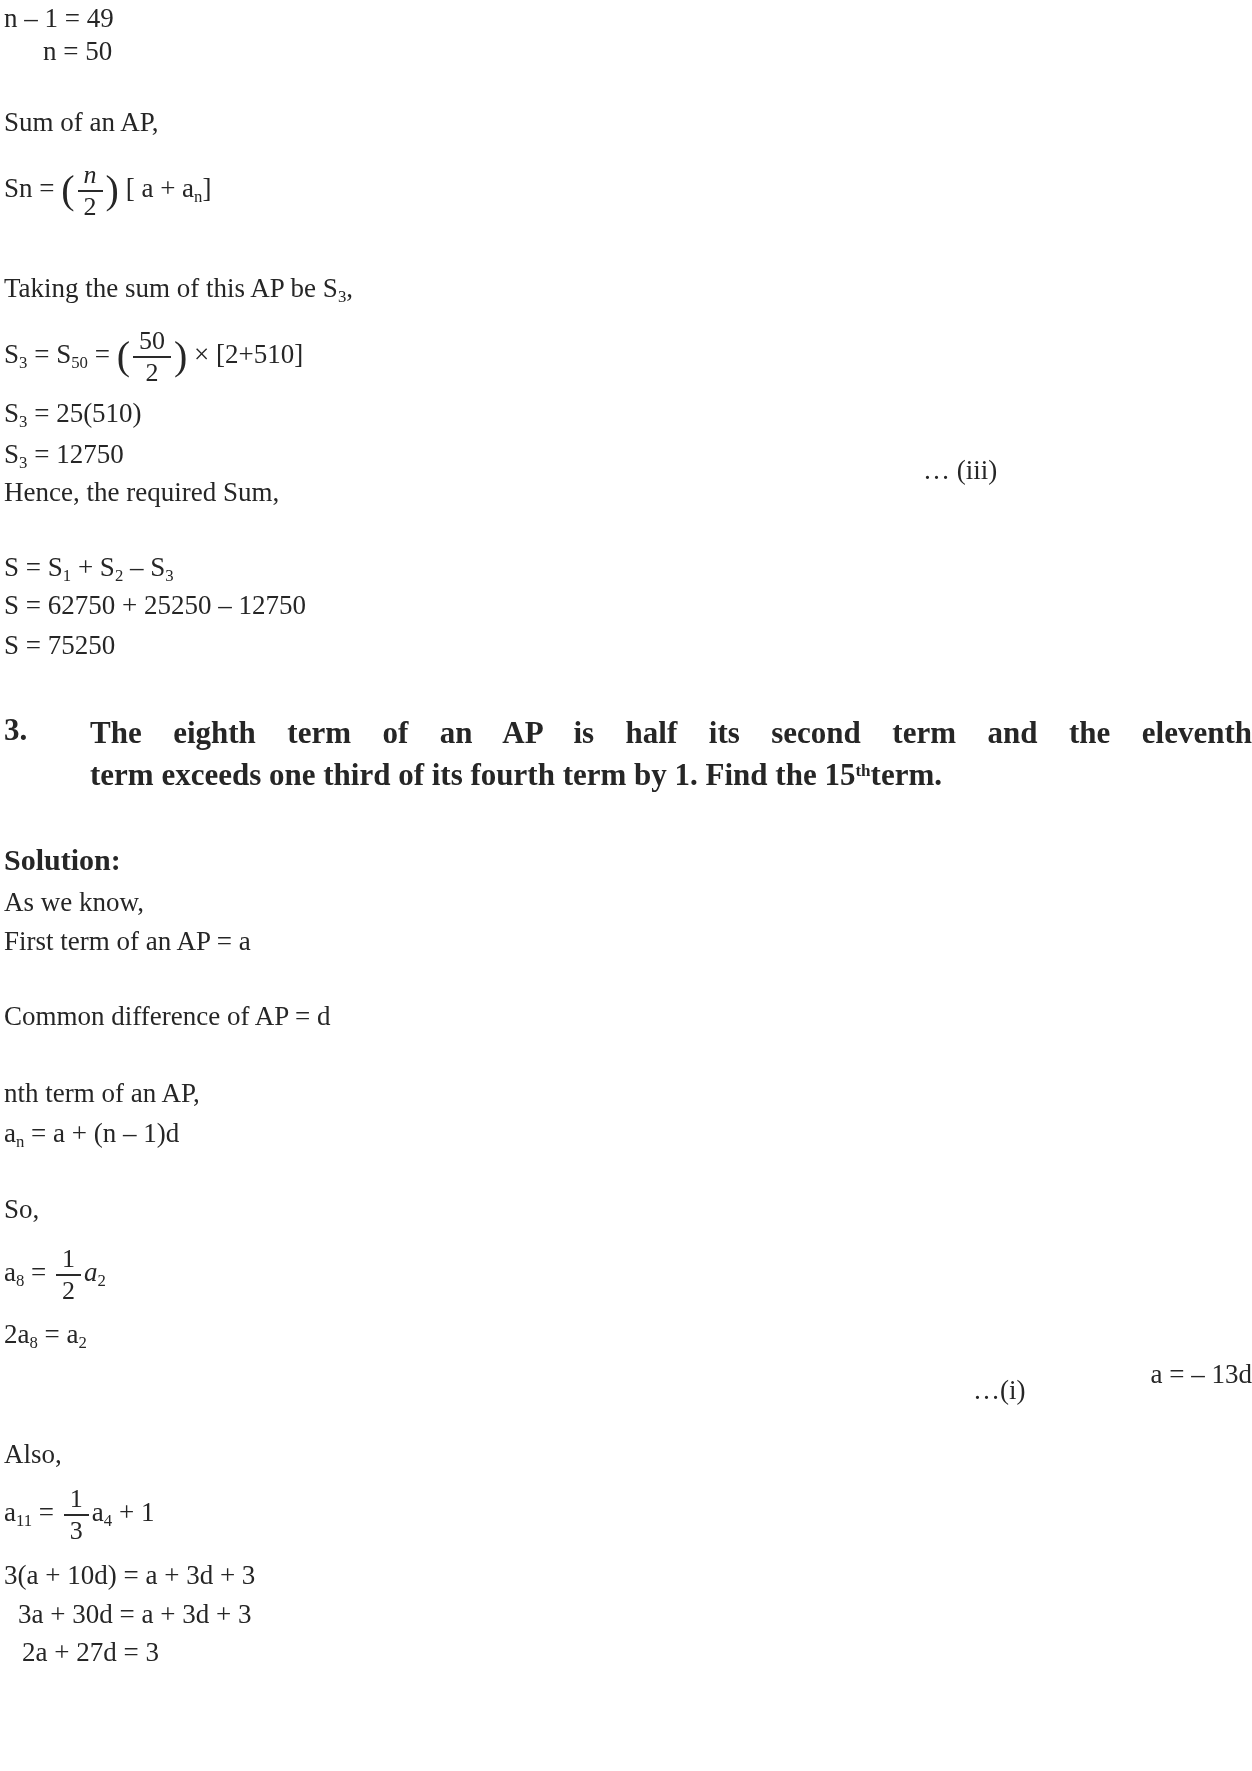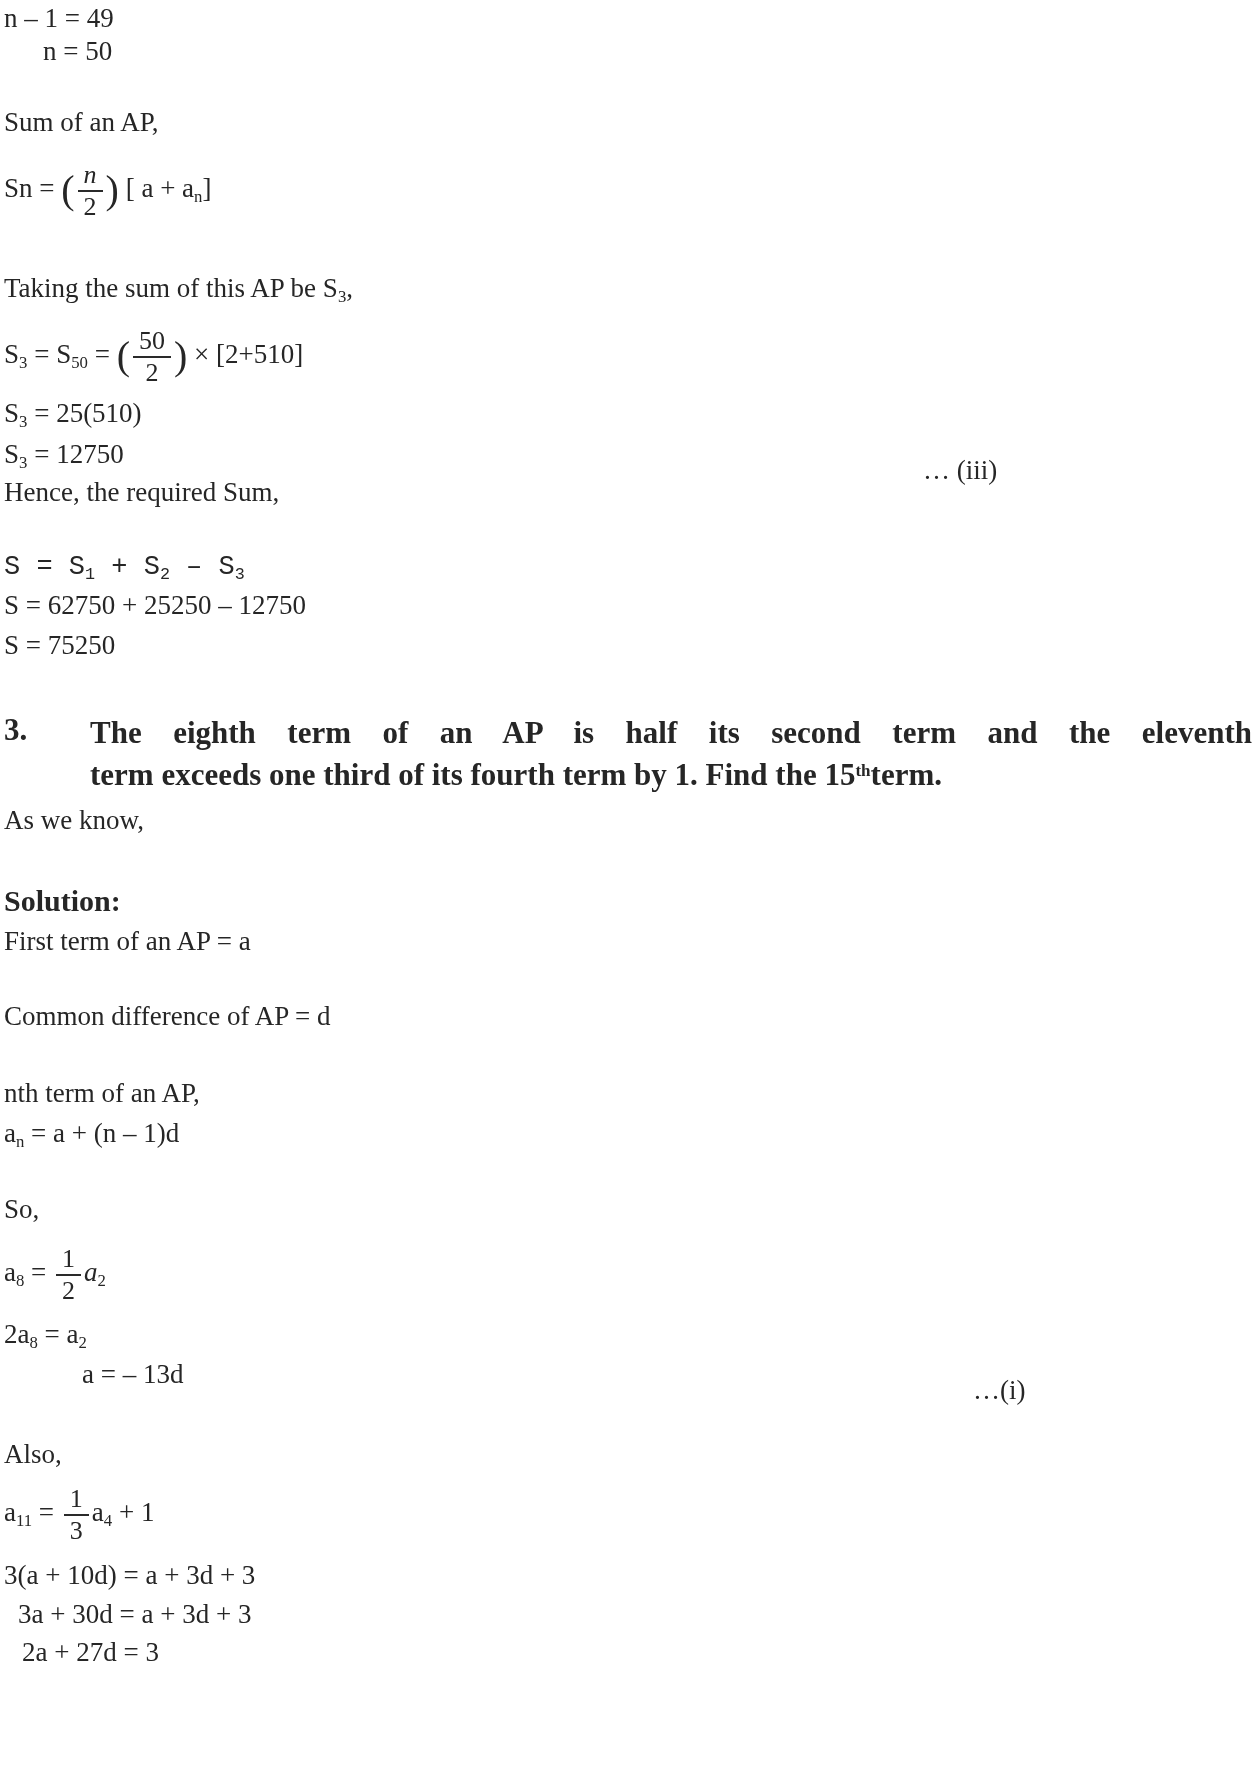--- a/index.html
+++ b/index.html
@@ -96,38 +96,38 @@
 <div id="doc">
     <div class="line" style="margin-top: 0px;"><span>n – 1 = 49</span></div>
     <div class="line" style="padding-left: 39px; margin-top: 0px;"><span>n = 50</span></div>
     <div class="line" style="margin-top: 38px;"><span>Sum of an AP,</span></div>
     <div class="line fracline" style="margin-top: 10px;"><span>Sn = </span><span class="pr">(</span><span class="frac"><span class="fn it">n</span><span class="fb"></span><span class="fd">2</span></span><span class="pr">)</span><span> [ a + a</span><span class="sb">n</span><span>]</span></div>
     <div class="line" style="margin-top: 45px;"><span>Taking the sum of this AP be S</span><span class="sb">3</span><span>,</span></div>
     <div class="line fracline" style="margin-top: 10px;"><span>S</span><span class="sb">3</span><span> = S</span><span class="sb">50</span><span> = </span><span class="pr">(</span><span class="frac"><span class="fn">50</span><span class="fb"></span><span class="fd">2</span></span><span class="pr">)</span><span> × [2+510]</span></div>
     <div class="line" style="margin-top: 4px; font-family: Liberation Serif, serif;"><span>S</span><span class="sb">3</span><span> = 25(510)</span></div>
     <div class="line" style="margin-top: 8px;"><span>S</span><span class="sb">3</span><span> = 12750</span><span class="note" style="left: 919px;">… (iii)</span></div>
     <div class="line" style="margin-top: 5px;"><span>Hence, the required Sum,</span></div>
-    <div class="line" style="margin-top: 42px; font-family: Liberation Mono, monospace;"><span>S = S</span><span class="sb">1</span><span> + S</span><span class="sb">2</span><span> – S</span><span class="sb">3</span></div>
+    <div class="line" style="margin-top: 42px;"><span>S = S</span><span class="sb">1</span><span> + S</span><span class="sb">2</span><span> – S</span><span class="sb">3</span></div>
     <div class="line" style="margin-top: 5px;"><span>S = 62750 + 25250 – 12750</span></div>
     <div class="line" style="margin-top: 7px;"><span>S = 75250</span></div>
     <div class="q" style="margin-top: 50px;">
       <div class="qnum">3.</div>
       <div class="qtext">
         <div class="qline just"><span>The eighth term of an AP is half its second term and the eleventh</span></div>
         <div class="qline"><span>term exceeds one third of its fourth term by 1. Find the 15</span><span class="sp">th</span><span>term.</span></div>
       </div>
     </div>
+    <div class="line bold" style="margin-top: 46px;"><span>Solution:</span></div>
     <div class="line" style="margin-top: 8px;"><span>As we know,</span></div>
-    <div class="line bold" style="margin-top: 46px;"><span>Solution:</span></div>
     <div class="line" style="margin-top: 6px;"><span>First term of an AP = a</span></div>
     <div class="line" style="margin-top: 42px;"><span>Common difference of AP = d</span></div>
     <div class="line" style="margin-top: 44px;"><span>nth term of an AP,</span></div>
     <div class="line" style="margin-top: 7px;"><span>a</span><span class="sb">n</span><span> = a + (n – 1)d</span></div>
     <div class="line" style="margin-top: 43px;"><span>So,</span></div>
     <div class="line fracline" style="margin-top: 7px;"><span>a</span><span class="sb">8</span><span> = </span><span class="frac"><span class="fn">1</span><span class="fb"></span><span class="fd">2</span></span><span class="it">a</span><span class="sb">2</span></div>
     <div class="line" style="margin-top: 7px;"><span>2a</span><span class="sb">8</span><span> = a</span><span class="sb">2</span></div>
-    <div class="line" style="padding-left: 78px; margin-top: 7px;"><span>a = – 13d</span><span class="note" style="left: 969px;">…(i)</span></div>
+    <div class="line" style="padding-left: 78px; margin-top: 7px; text-align: right;"><span>a = – 13d</span><span class="note" style="left: 969px;">…(i)</span></div>
     <div class="line" style="margin-top: 47px;"><span>Also,</span></div>
     <div class="line fracline" style="margin-top: 2px;"><span>a</span><span class="sb">11</span><span> = </span><span class="frac"><span class="fn">1</span><span class="fb"></span><span class="fd">3</span></span><span>a</span><span class="sb">4</span><span> + 1</span></div>
     <div class="line" style="margin-top: 8px;"><span>3(a + 10d) = a + 3d + 3</span></div>
     <div class="line" style="padding-left: 14px; margin-top: 6px;"><span>3a + 30d = a + 3d + 3</span></div>
     <div class="line" style="padding-left: 18px; margin-top: 5px;"><span>2a + 27d = 3</span></div>
   </div>
 
 </body></html>

